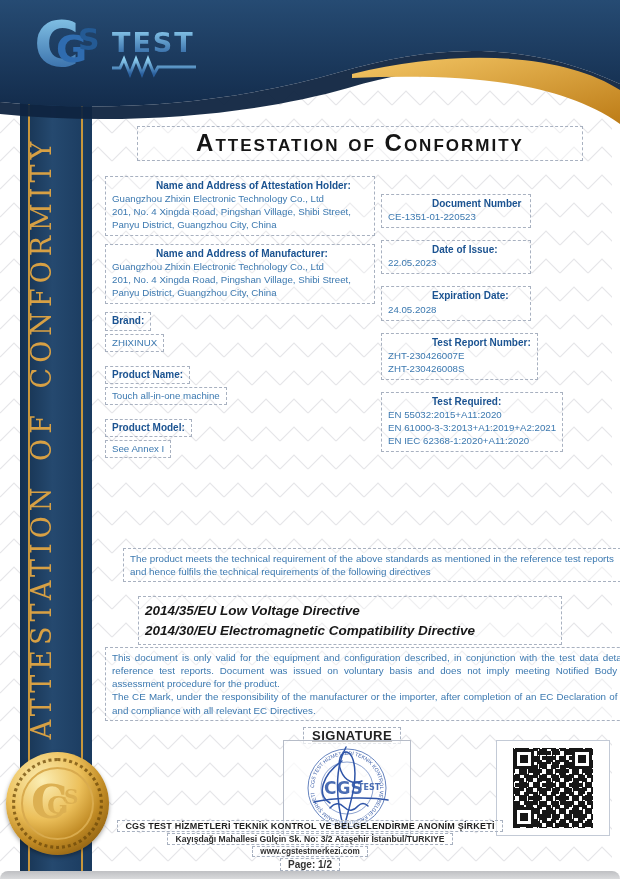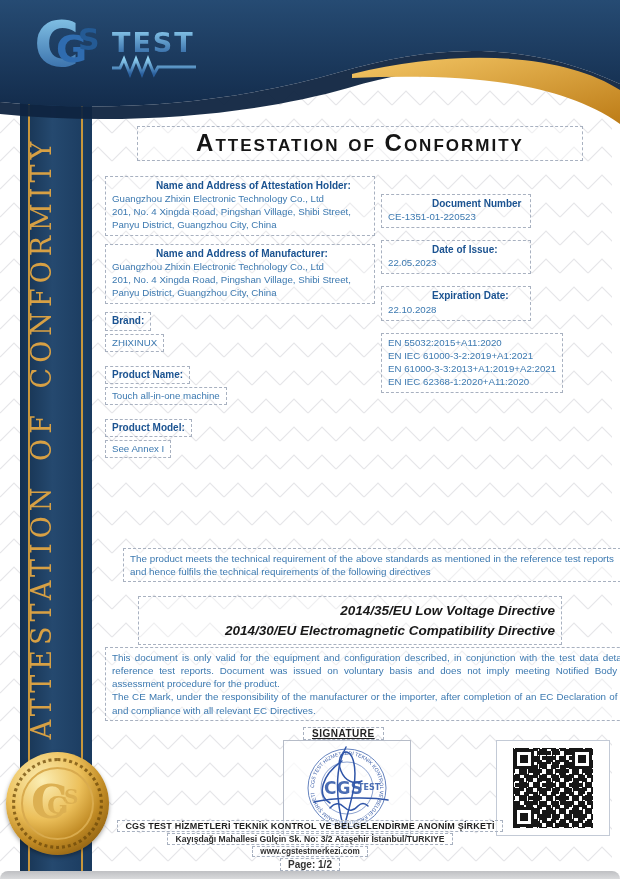--- a/index.html
+++ b/index.html
@@ -69,34 +69,34 @@
   .valbox { width:fit-content; padding:1px 6px 2px; margin-bottom:14px;text-align:center; }
   .col-right .block { margin-bottom:12px; width:fit-content; min-width:150px; }
 
   .statement-box {
     left:123px; top:548px; width:498px; padding:3px 6px;
     text-align:justify; background:rgba(255,255,255,.35);
   }
   .statement-box .val { font-size:9.8px; }
 
   .directives-box {
-    left:138px; top:596px; width:424px; padding:4px 6px; text-align:right;
+    left:138px; top:596px; width:424px; padding:4px 6px; text-align:left;
     font-size:13.5px; font-weight:bold; font-style:italic; color:#181818; line-height:1.45;
     background:rgba(255,255,255,.35);
   }
 
   .disclaimer-box {
     left:105px; top:647px; width:570px; padding:3px 6px;
     text-align:justify; background:rgba(255,255,255,.35);
   }
   .disclaimer-box .val { font-size:9.8px; color:#3c79b0; }
 
   .sig-label {
     left:303px; top:727px; width:fit-content; padding:0 8px;
-    font-size:10px; font-weight:bold; color:#222; text-decoration:underline; letter-spacing:.5px;
+    font-size:13px; font-weight:bold; color:#222; text-decoration:underline; letter-spacing:.5px;
   }
   .stamp-box {
     left:283px; top:740px; width:128px; height:96px;
     border:1px solid #b6bcc8; background:rgba(255,255,255,.7);
   }
   .qr-box {
     left:496px; top:740px; width:114px; height:96px;
     border:1px solid #c3cad6; background:#ffffff;
     display:flex; align-items:center; justify-content:center;
   }
@@ -222,27 +222,32 @@
         <div class="val">CE-1351-01-220523</div>
       </div>
 
       <div class="block dash">
         <div class="lbl">Date of Issue:</div>
         <div class="val">22.05.2023</div>
       </div>
 
       <div class="block dash">
         <div class="lbl">Expiration Date:</div>
-        <div class="val">22.10.2028</div>
-      </div>
-
-
-      <div class="block dash">
+        <div class="val">24.05.2028</div>
+      </div>
+
+      <div class="block dash">
+        <div class="lbl">Test Report Number:</div>
+        <div class="val">ZHT-230426007E</div>
+        <div class="val">ZHT-230426008S</div>
+      </div>
+
+      <div class="block dash">
+        <div class="lbl">Test Required:</div>
         <div class="val">EN 55032:2015+A11:2020</div>
-        <div class="val">EN IEC 61000-3-2:2019+A1:2021</div>
         <div class="val">EN 61000-3-3:2013+A1:2019+A2:2021</div>
         <div class="val">EN IEC 62368-1:2020+A11:2020</div>
       </div>
 
     </div>
   </div>
 
   <div class="abs dash statement-box">
     <div class="val">The product meets the technical requirement of the above standards as mentioned in the reference test reports and hence fulfils the technical requirements of the following directives</div>
   </div>

